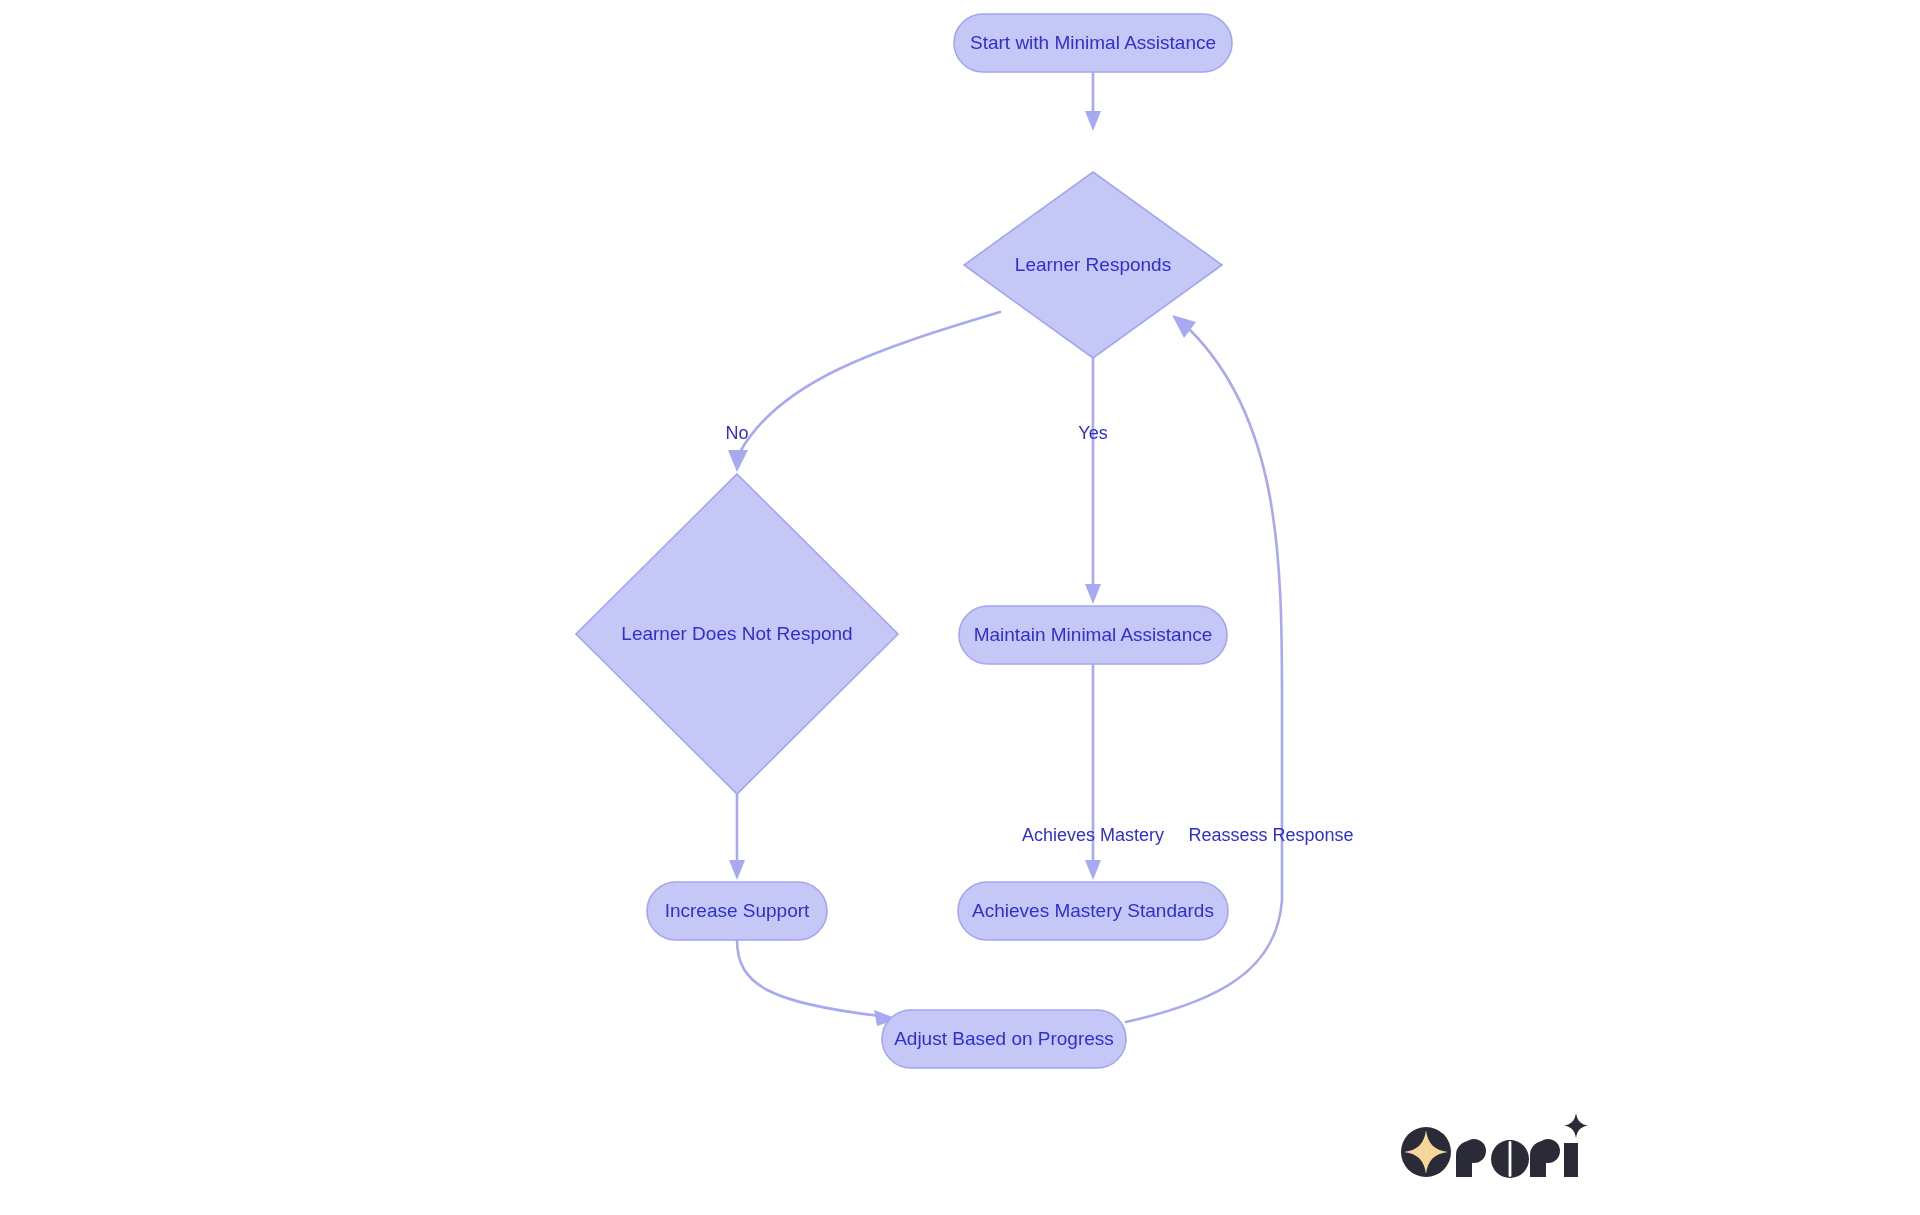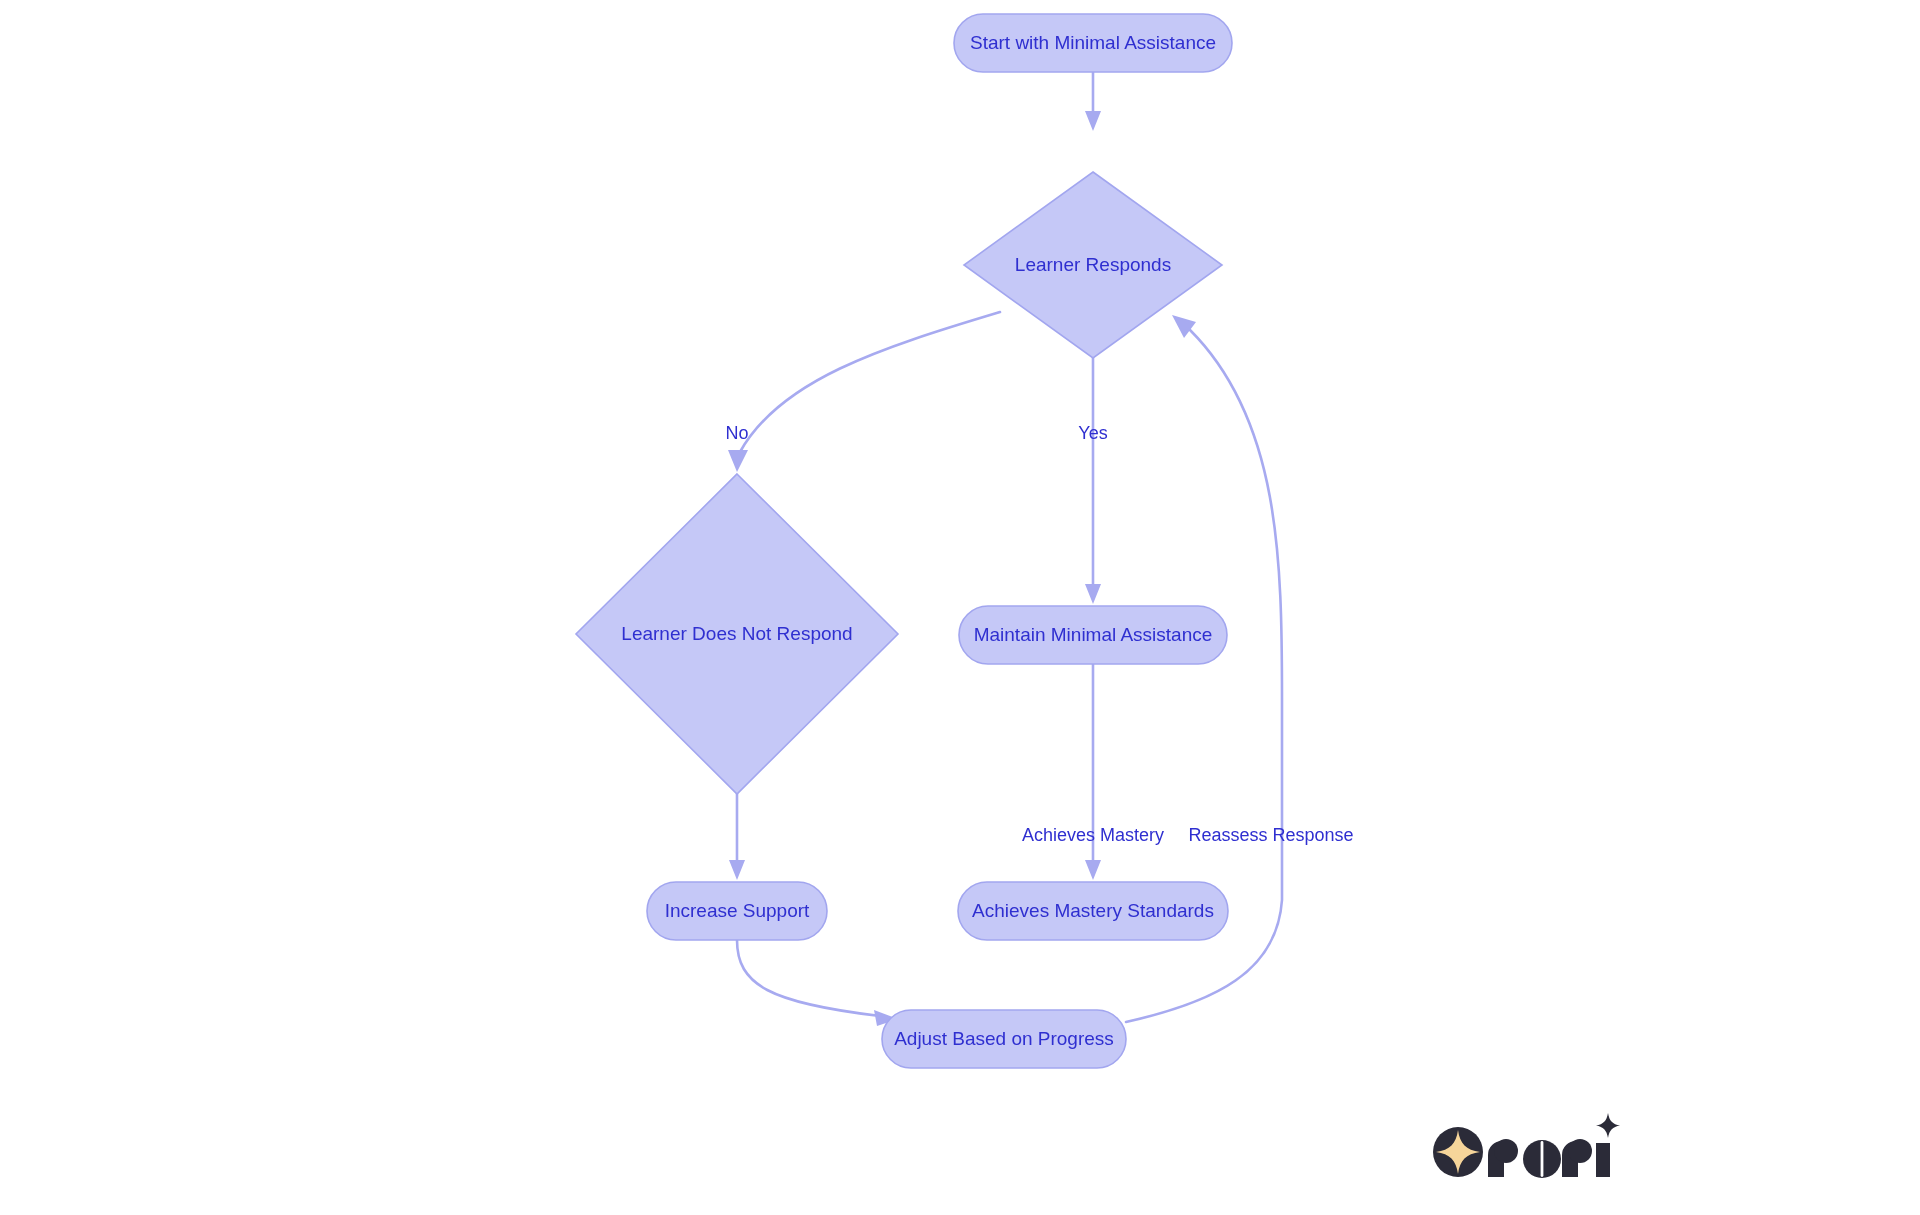--- a/index.html
+++ b/index.html
@@ -10,21 +10,20 @@
   }
   body {
     font-family: "Liberation Sans", "DejaVu Sans", sans-serif;
   }
   #canvas {
     position: relative;
     width: 1632px;
     height: 1215px;
     background: #ffffff;
     overflow: hidden;
-    padding-left: 32px;
   }
   #flow-svg {
     position: absolute;
     left: 0;
     top: 0;
     width: 1920px;
     height: 1215px;
   }
   .node-fill   { fill: #c5c8f7; stroke: #a2a6ef; stroke-width: 1.6; }
   .edge-path   { fill: none; stroke: #a7aaf0; stroke-width: 2.6; stroke-linecap: round; }

